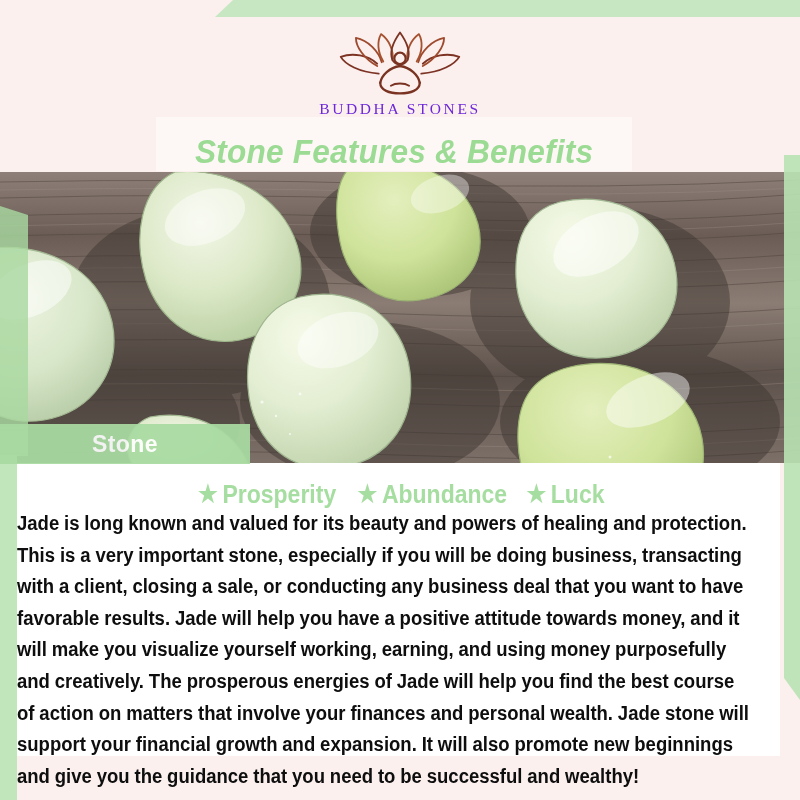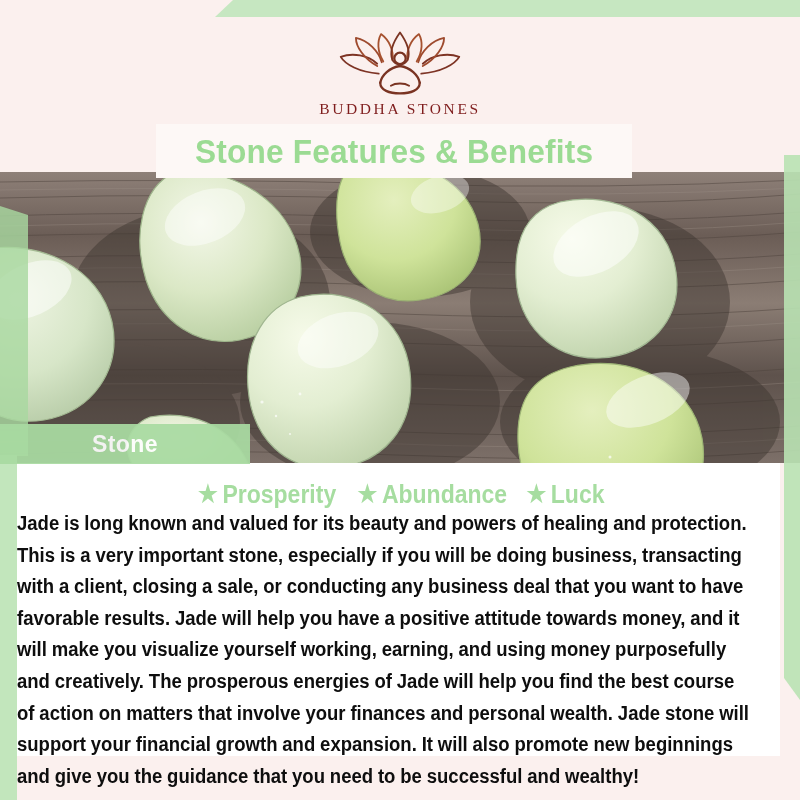--- a/index.html
+++ b/index.html
@@ -93,37 +93,38 @@
     width: 152px;
     height: 66px;
     display: block;
   }
 
   .logo-word {
     margin-top: 6px;
     font-family: "Liberation Serif", "DejaVu Serif", serif;
     font-size: 15.5px;
     letter-spacing: 2.6px;
-    color: #7f1d1d;
+    color: #6d28d9;
     font-weight: 400;
     white-space: nowrap;
   }
 
   
   .title-banner {
     position: absolute;
-    top: 124px;
+    top: 117px;
     left: 156px;
     width: 476px;
     height: 54px;
     background: #fdf8f6;
     display: flex;
-    align-items: center;
+    align-items: flex-end;
     justify-content: center;
     z-index: 5;
+    font-style: italic;
   }
 
   .title-text {
     font-family: "Liberation Sans Narrow", "Liberation Sans", sans-serif;
     font-weight: bold;
     font-size: 34px;
     color: #9bdb93;
     letter-spacing: 0.2px;
     transform: scaleX(0.93);
     white-space: nowrap;

